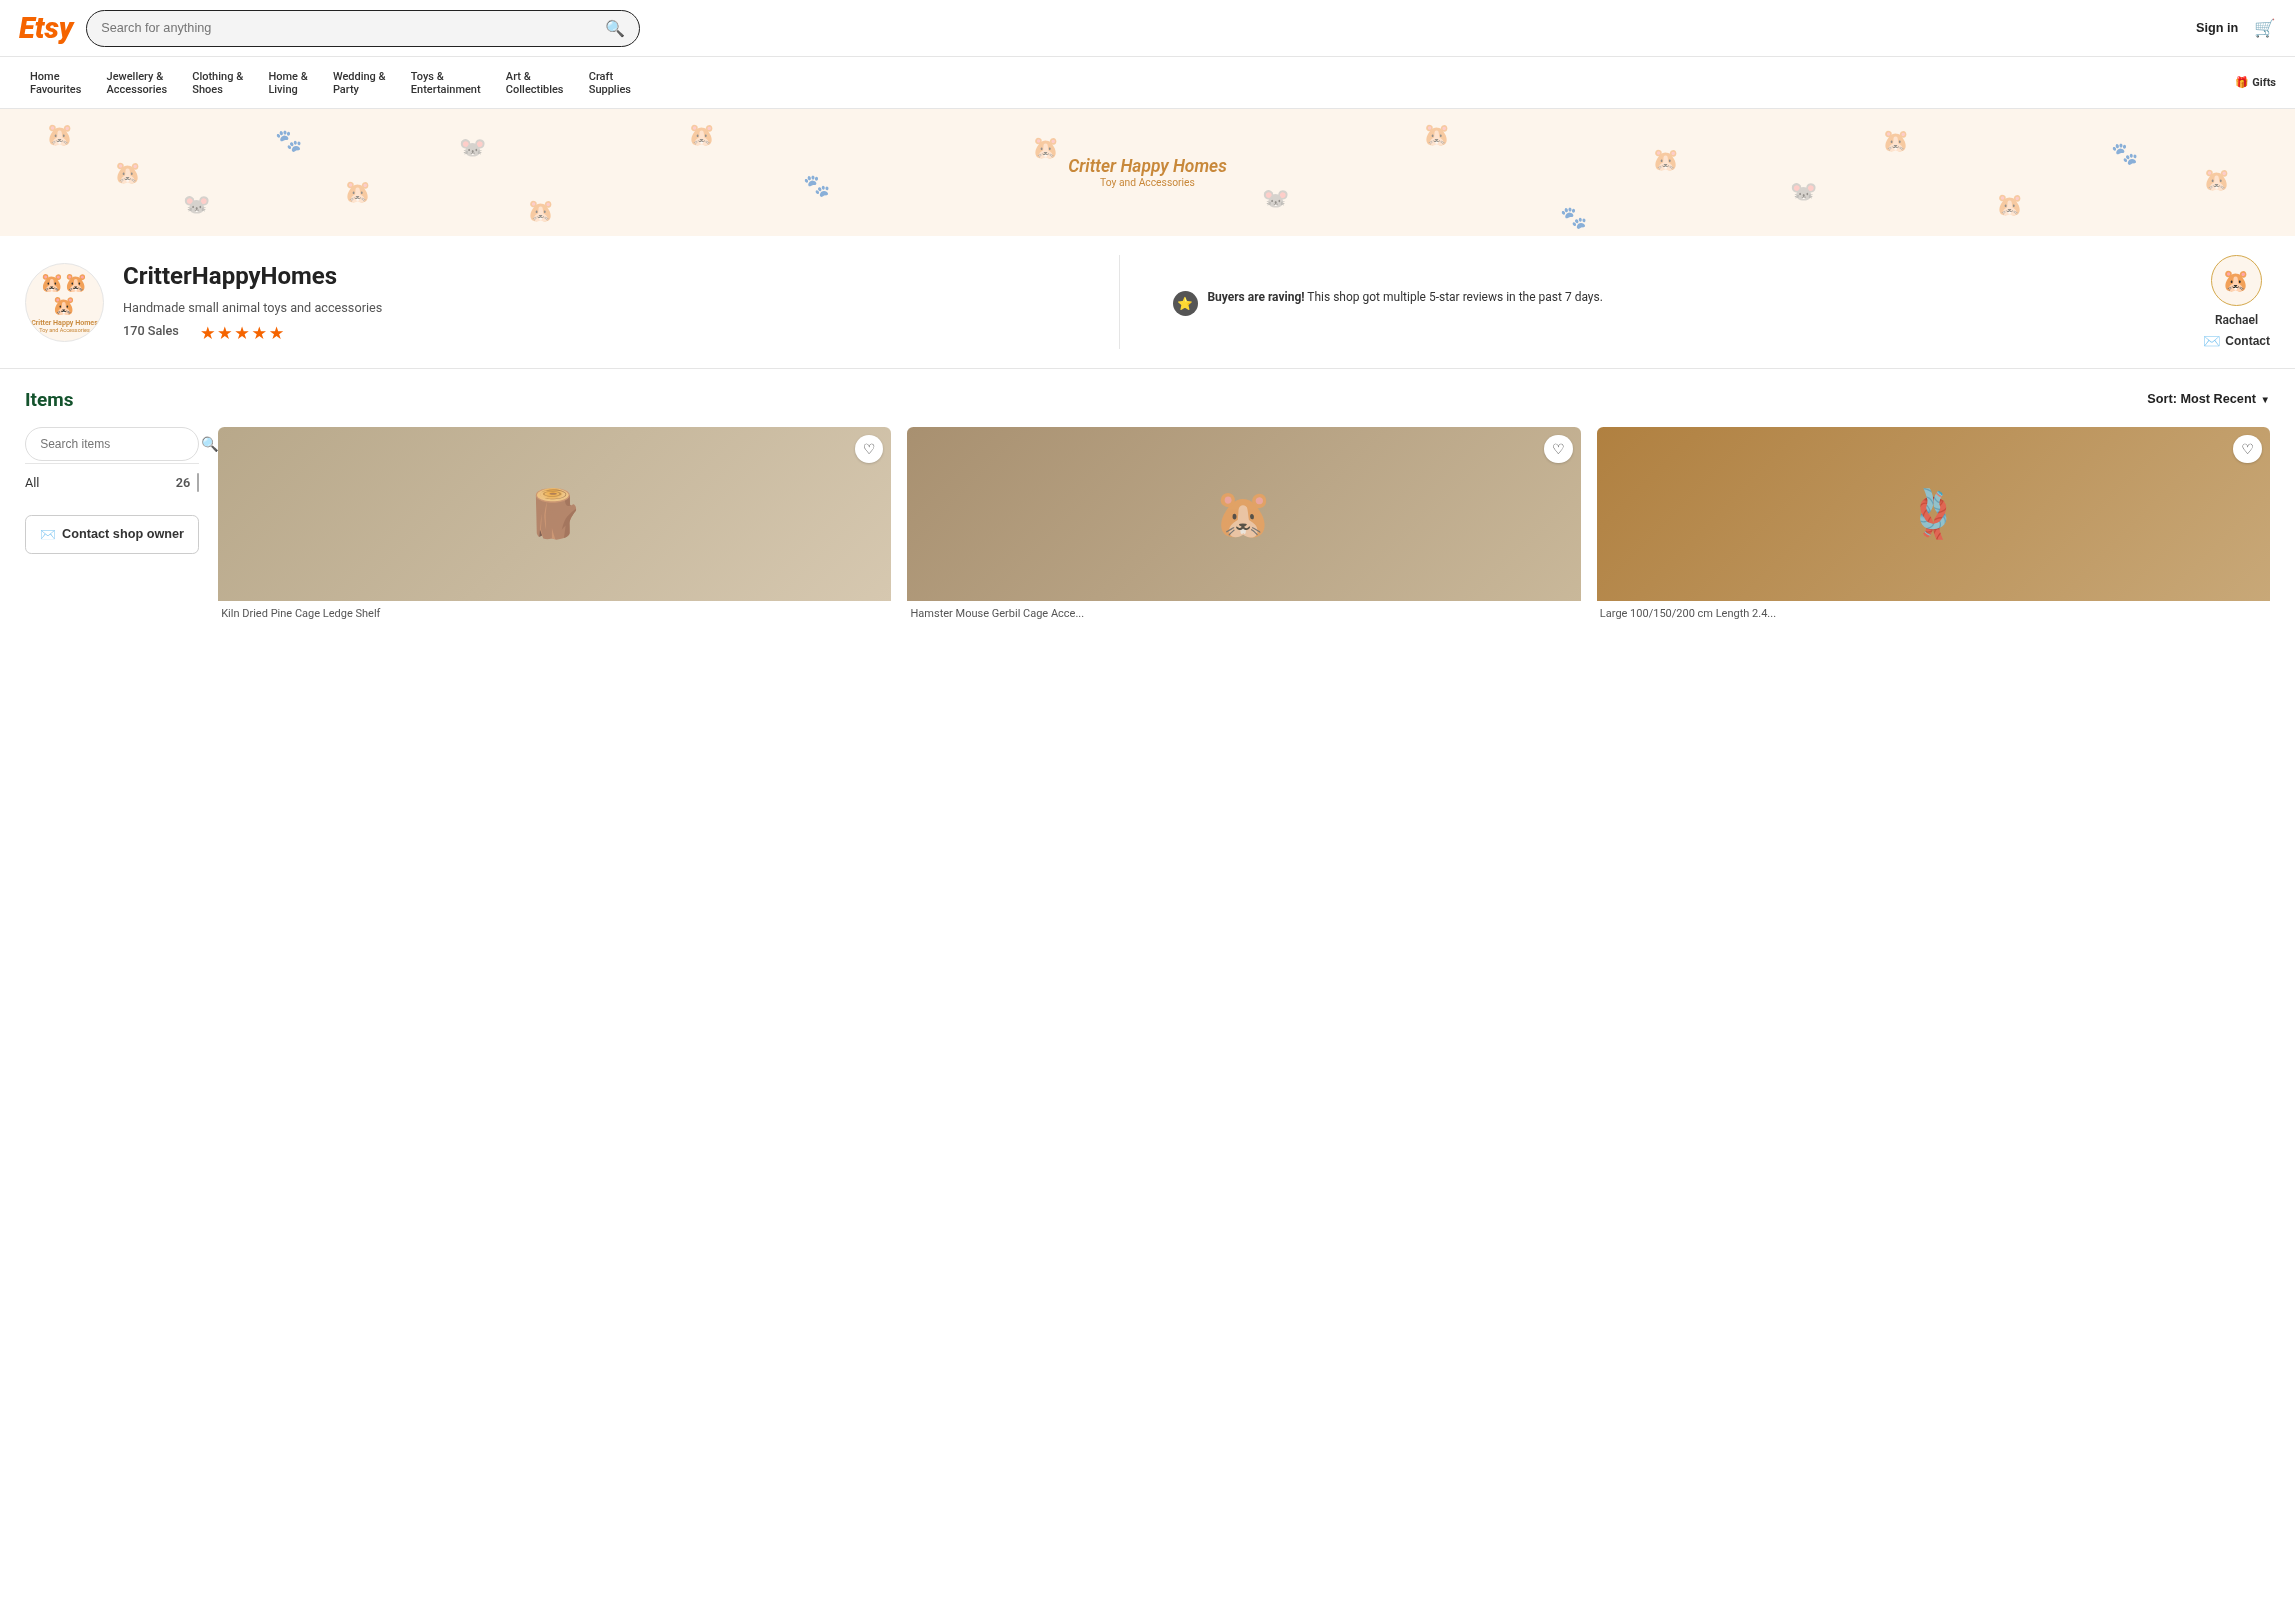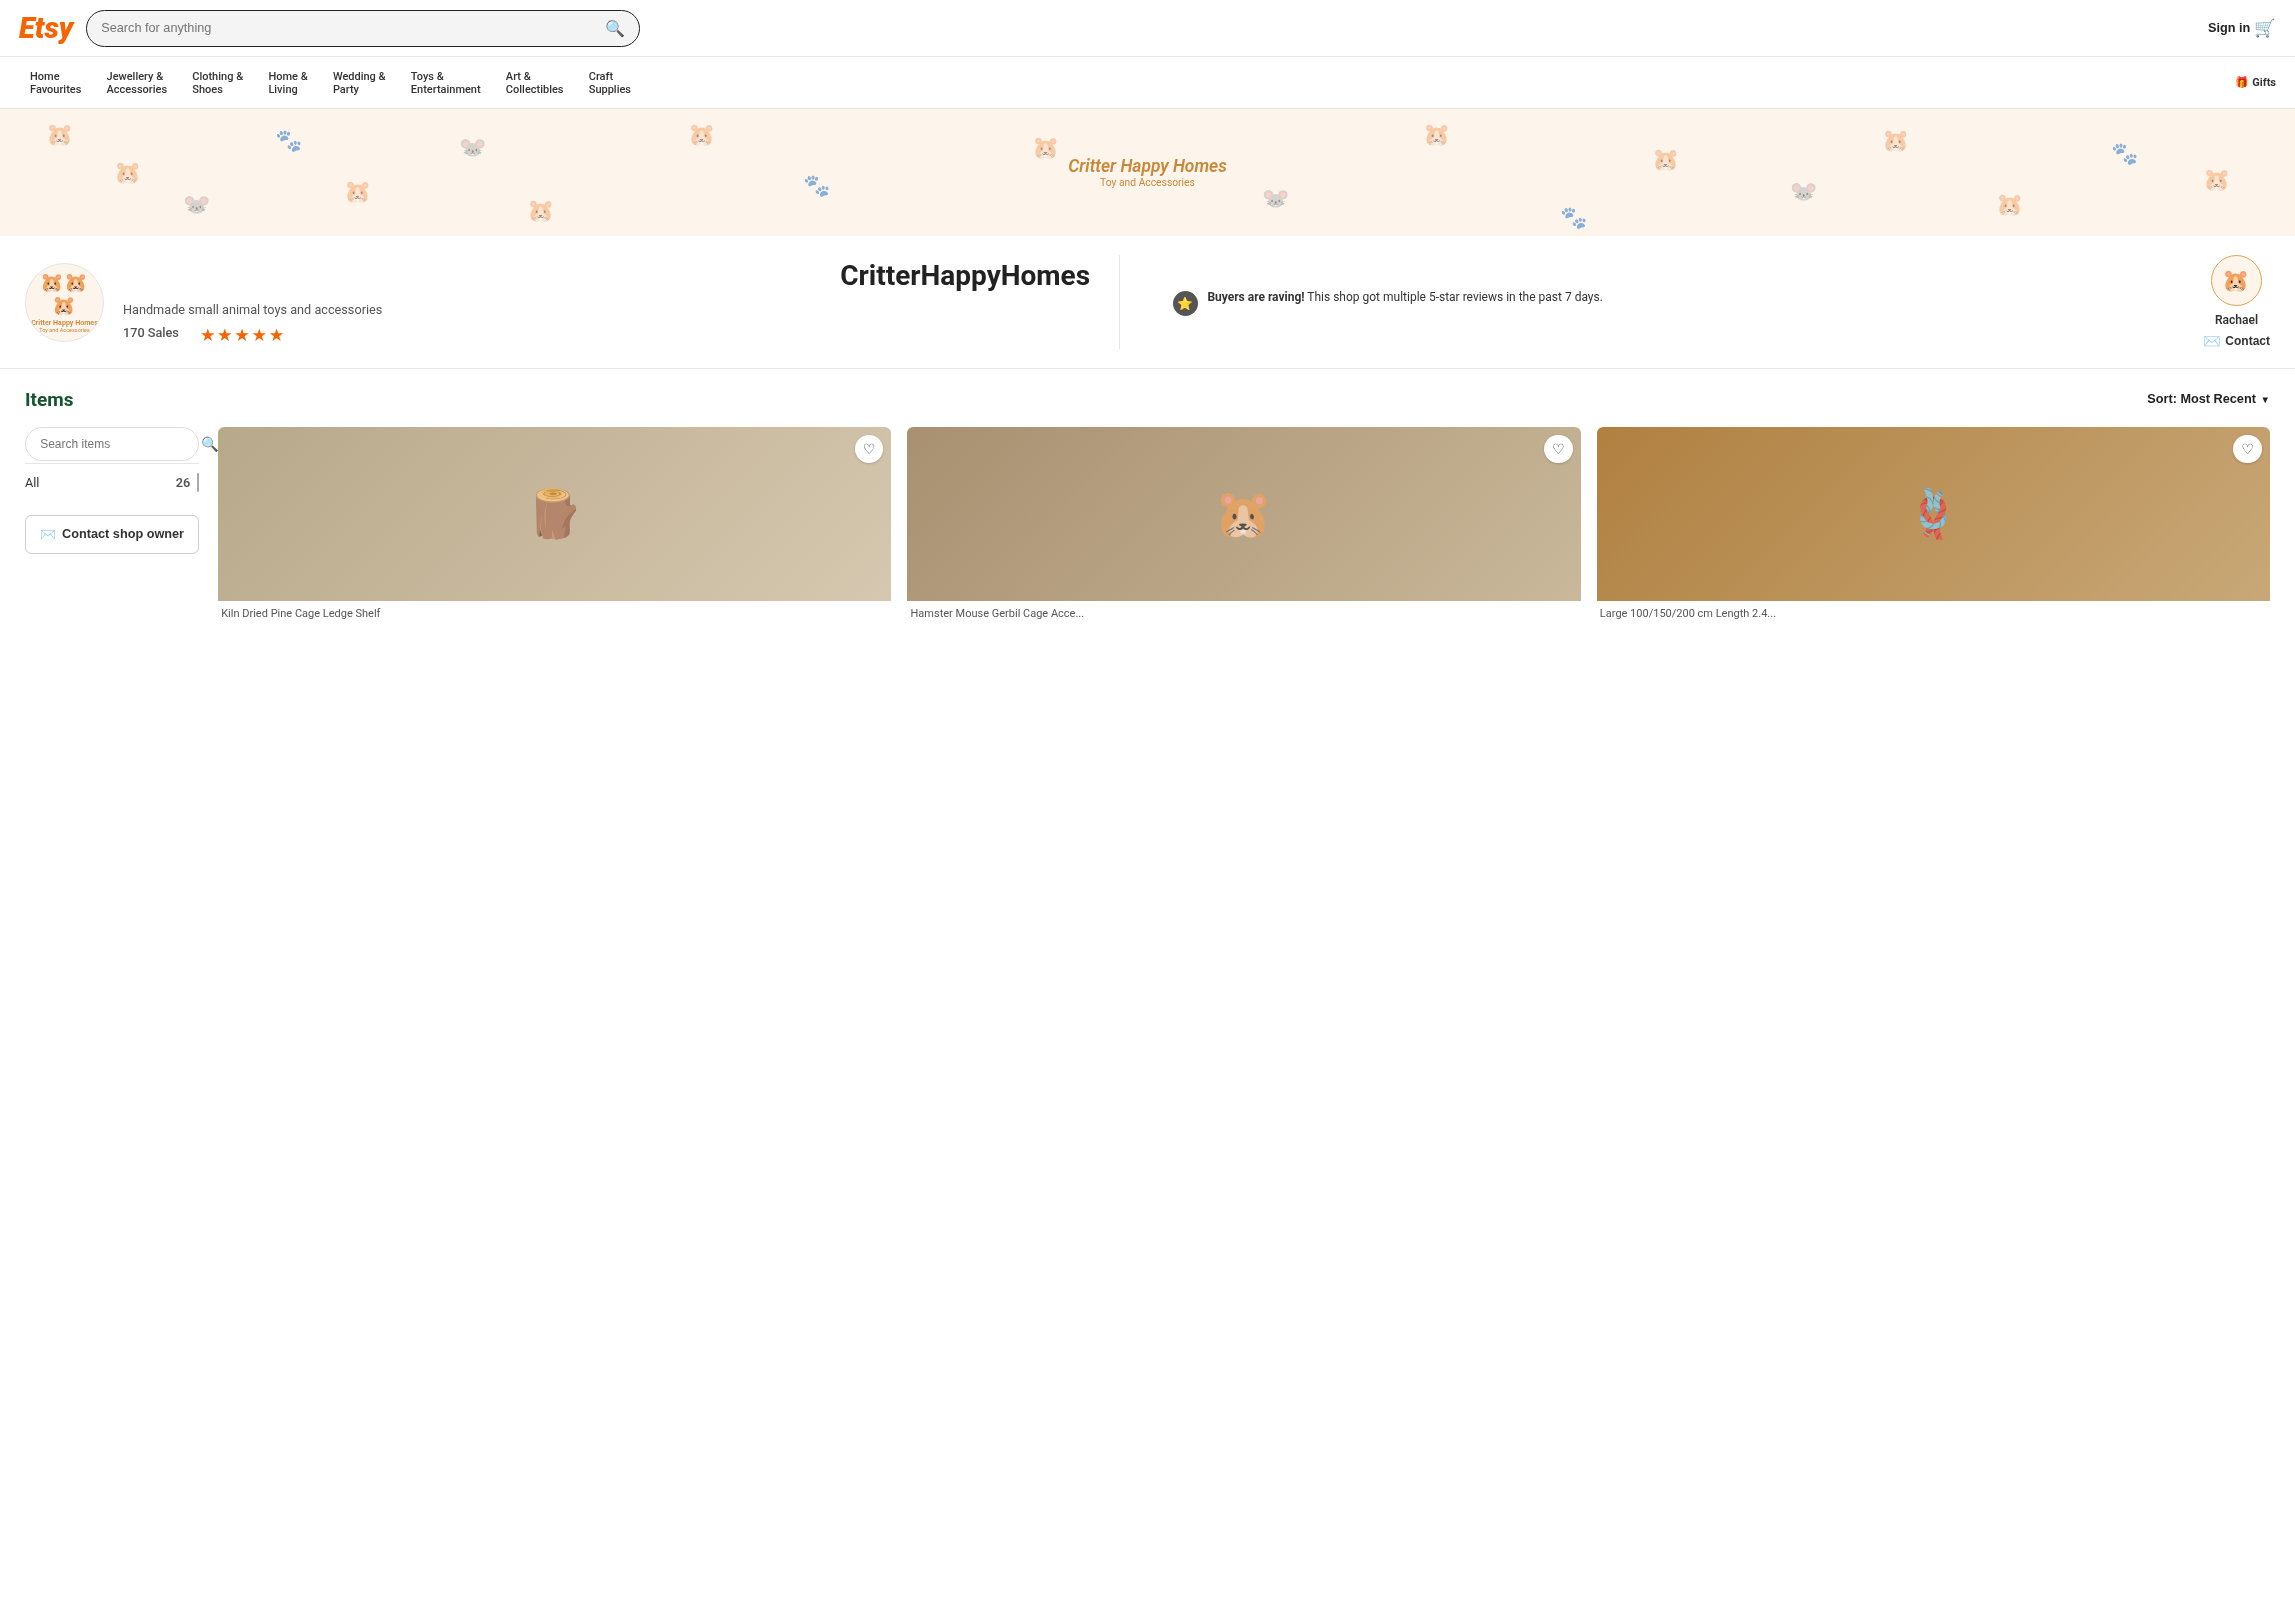--- a/index.html
+++ b/index.html
@@ -4,41 +4,41 @@
   <style>
     * { box-sizing: border-box; margin: 0; padding: 0; }
     body { font-family: -apple-system, BlinkMacSystemFont, 'Segoe UI', Roboto, sans-serif; background: #fff; color: #222; overflow-x: hidden; }
 
     
     .header { display: flex; align-items: center; padding: 9.5px 19px; border-bottom: 0.8px solid #e5e5e5; gap: 12.7px; background: #fff; }
     .etsy-logo { font-size: 29px; font-weight: 900; color: #f56400; font-style: italic; cursor: pointer; flex-shrink: 0; }
     .search-bar { flex: 1; display: flex; align-items: center; border: 1.6px solid #222; border-radius: 32px; padding: 8px 14.2px; background: #f4f4f4; gap: 6.3px; max-width: 554px; }
     .search-bar input { flex: 1; border: none; background: transparent; font-size: 12.7px; outline: none; color: #555; }
     .search-icon-btn { background: none; border: none; cursor: pointer; font-size: 16px; color: #222; }
-    .header-actions { display: flex; align-items: center; gap: 4px; margin-left: auto; }
+    .header-actions { display: flex; align-items: center; gap: 16px; margin-left: auto; }
     .sign-in-btn { background: none; border: none; font-size: 12.7px; font-weight: 700; cursor: pointer; color: #222; }
     .cart-btn { background: none; border: none; cursor: pointer; font-size: 17.4px; color: #222; }
 
     
     .nav { display: flex; align-items: center; padding: 8px 19px; border-bottom: 0.8px solid #e5e5e5; gap: 3.2px; background: #fff; flex-wrap: nowrap; overflow-x: auto; justify-content: flex-end; }
     .nav-item { white-space: nowrap; padding: 4.7px 11px; font-size: 11px; cursor: pointer; color: #333; font-weight: 500; border-radius: 3.2px; }
     .nav-gifts { display: flex; align-items: center; gap: 3.2px; font-size: 11px; font-weight: 700; cursor: pointer; color: #333; margin-left: auto; }
 
     
     .banner { width: 100%; height: 127px; background: #fdf5ec; overflow: hidden; position: relative; display: flex; align-items: center; justify-content: center; }
     .banner-pattern { width: 100%; height: 100%; position: absolute; top: 0; left: 0; }
     .banner-title { position: relative; z-index: 2; text-align: center; }
     .banner-title h2 { font-size: 17.4px; color: #c8883a; font-style: italic; font-weight: 600; }
     .banner-title p { font-size: 10.3px; color: #c8883a; }
 
     
     .shop-profile { display: flex; align-items: center; padding: 19px 25px; border-bottom: 0.8px solid #e5e5e5; background: #fff; gap: 19px; }
     .shop-logo { width: 79px; height: 79px; border-radius: 50%; border: 1.6px solid #e5e5e5; overflow: hidden; display: flex; align-items: center; justify-content: center; background: #fdf5ec; flex-shrink: 0; }
     .shop-info { flex: 1; }
-    .shop-name { font-size: 28px; font-weight: 700; color: #222; margin-bottom: 10px; text-align: right; }
+    .shop-name { font-size: 24px; font-weight: 700; color: #222; margin-bottom: 10px; }
     .shop-tagline { font-size: 12.7px; color: #555; margin-bottom: 8px; }
     .shop-meta { display: flex; align-items: flex-start; gap: 21px; }
     .sales-count { font-size: 12.7px; color: #555; font-weight: 500; }
     .stars { display: flex; gap: 1.6px; }
     .star { color: #f56400; font-size: 17.4px; }
     .divider-v { width: 0.8px; background: #e5e5e5; align-self: stretch; margin: 0 9.5px; }
     .raving { display: flex; align-items: flex-start; gap: 9.5px; padding: 0 25px; flex: 1; }
     .raving-icon { width: 25px; height: 25px; background: #555; border-radius: 50%; display: flex; align-items: center; justify-content: center; color: #fff; font-size: 12.7px; flex-shrink: 0; margin-top: 3.2px; }
     .raving-text { font-size: 12px; color: #333; line-height: 1.5; }
     .raving-text strong { font-weight: 700; }

